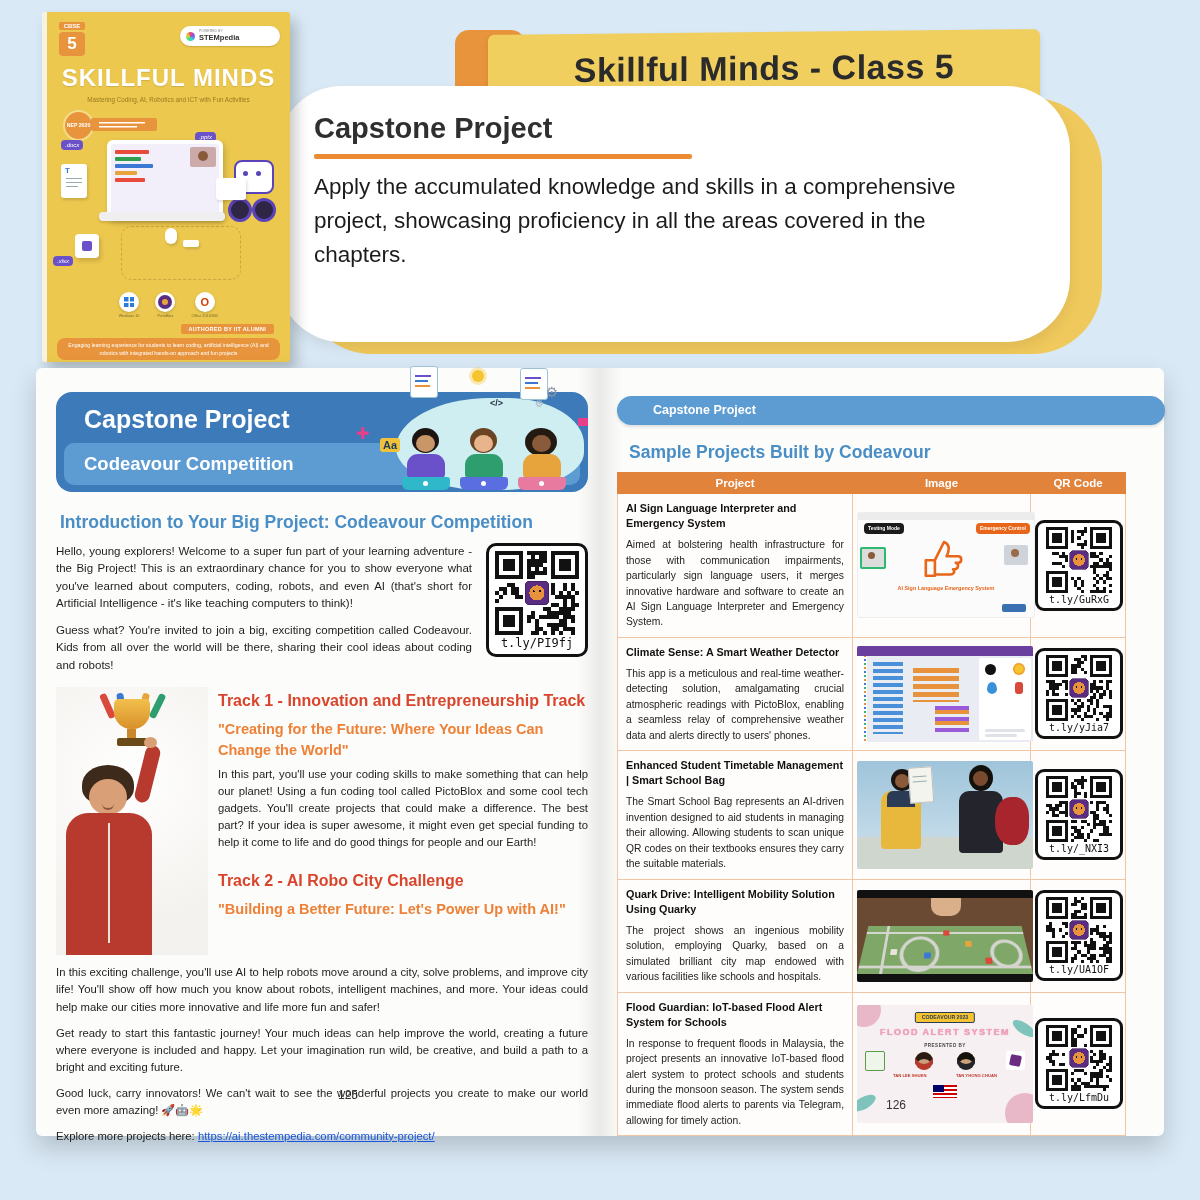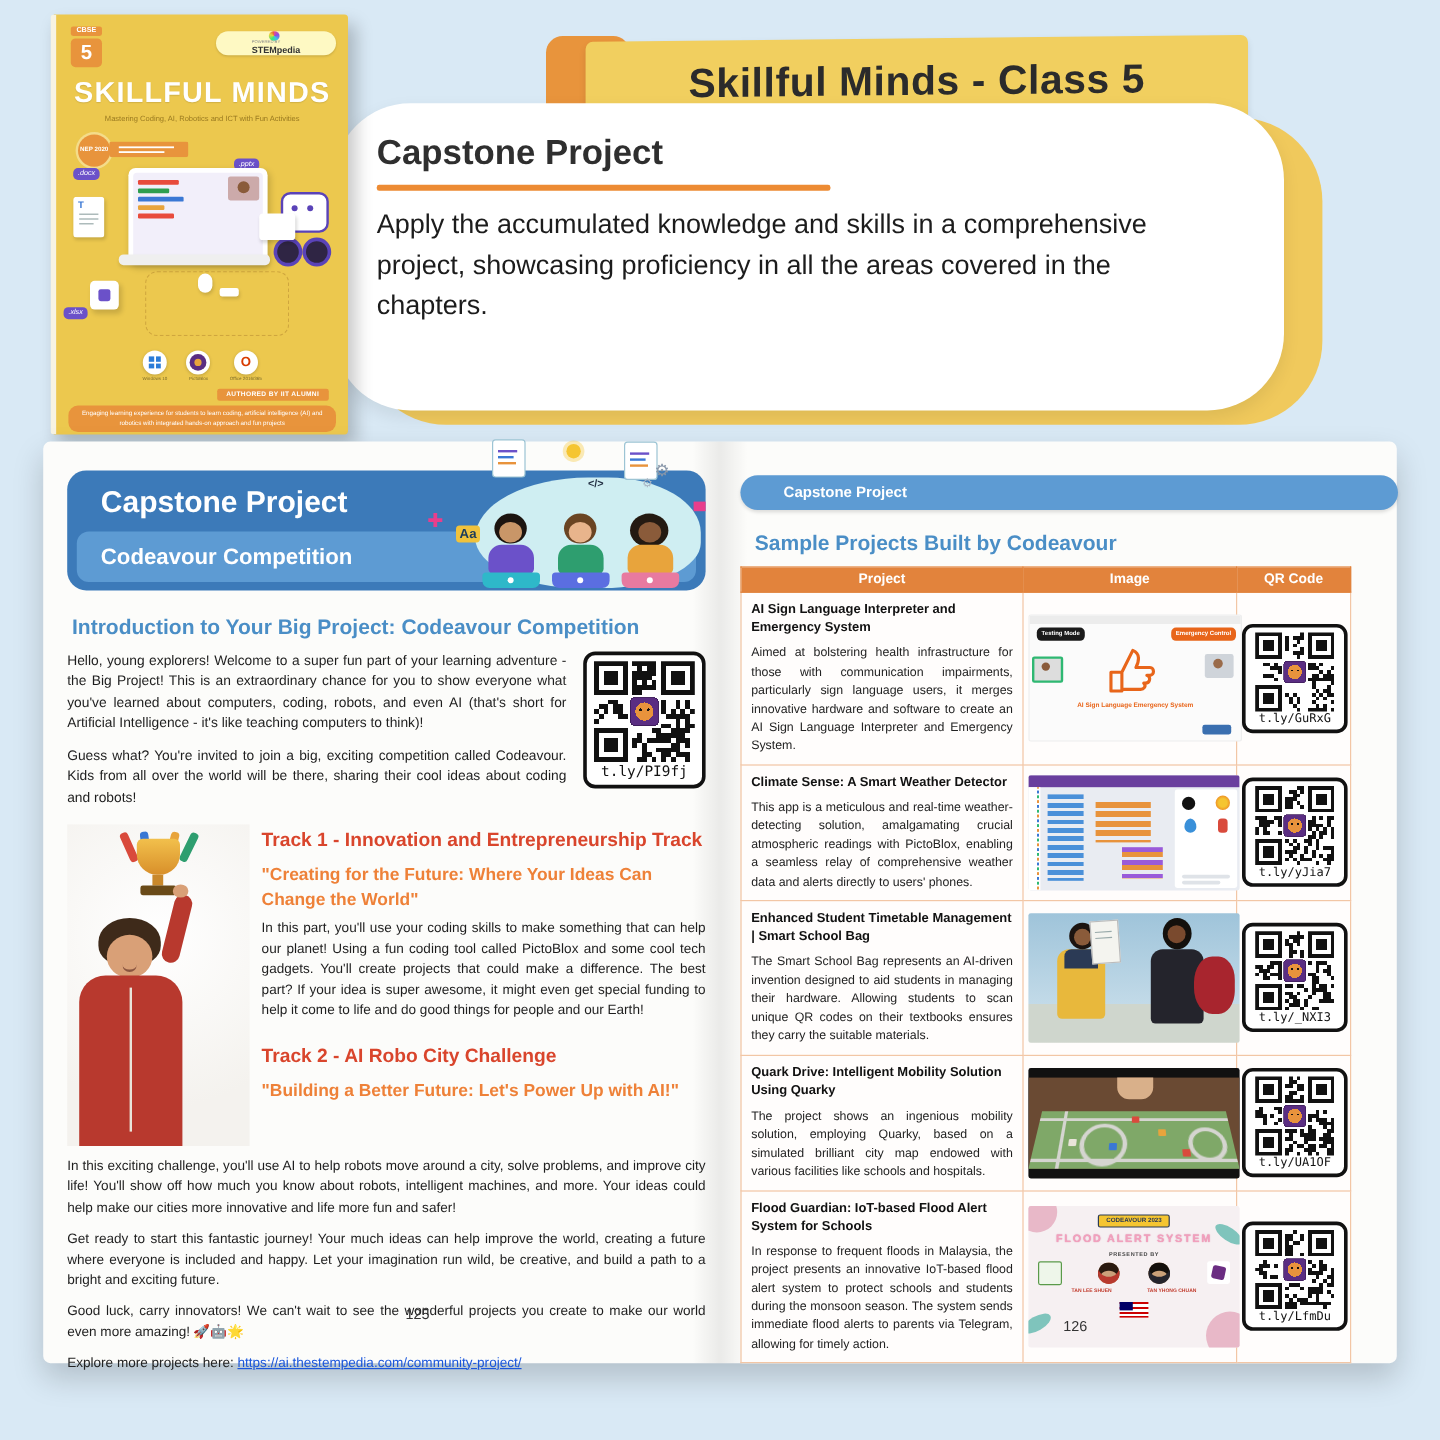--- a/index.html
+++ b/index.html
@@ -20,21 +20,21 @@
   .intro-card h1{position:absolute;left:36px;top:26px;margin:0;font-size:29px;color:#2f2f2f;}
   .intro-underline{position:absolute;left:36px;top:68px;width:378px;height:5px;background:#ed8b33;border-radius:2px;}
   .intro-card p{position:absolute;left:36px;top:84px;width:706px;margin:0;font-size:22.5px;line-height:1.5;color:#1c1c1c;}
 
   
   .cover{left:42px;top:12px;width:243px;height:350px;background:#ecc84e;border-radius:3px;
       border-left:5px solid #f7f3e2;box-shadow:6px 8px 14px rgba(0,0,0,.22);}
   .cv-cbse{left:12px;top:10px;width:26px;text-align:center;}
   .cv-cbse .t{background:#e8943c;color:#fff;font-size:6px;font-weight:bold;border-radius:2px;padding:1px 2px;}
   .cv-cbse .n{margin-top:2px;background:#e8943c;color:#fff;font-size:17px;font-weight:bold;border-radius:4px;height:24px;line-height:24px;}
-  .cv-pill{right:10px;top:14px;width:88px;height:20px;background:#fef9c3;border-radius:10px;display:flex;align-items:center;padding:0 6px;box-shadow:0 1px 2px rgba(0,0,0,.15);flex-direction:column;}
+  .cv-pill{right:10px;top:14px;width:88px;height:20px;background:#ffffff;border-radius:10px;display:flex;align-items:center;padding:0 6px;box-shadow:0 1px 2px rgba(0,0,0,.15);}
   .cv-pill .star{width:9px;height:9px;border-radius:50%;background:conic-gradient(#e84b8a,#8a4be8,#3cc4e8,#3ce87a,#e8d43c,#e84b3c);margin-right:4px;}
   .cv-pill .pb{font-size:3.5px;color:#888;line-height:1.1;}
   .cv-pill .nm{font-size:7.5px;font-weight:bold;color:#333;line-height:1.1;}
   .cv-title{left:0;right:0;top:52px;text-align:center;color:#fff;font-size:24px;font-weight:bold;letter-spacing:1px;text-shadow:0 1px 1px rgba(0,0,0,.12);}
   .cv-sub{left:0;right:0;top:84px;text-align:center;color:#9a7a20;font-size:6.3px;}
   .cv-nep{left:18px;top:100px;width:27px;height:27px;border-radius:50%;background:#e8943c;color:#fff;font-size:5.2px;font-weight:bold;display:grid;place-items:center;text-align:center;line-height:1.15;box-shadow:0 0 0 2px #f4dc8a;}
   .cv-ribbon{left:44px;top:106px;width:66px;height:13px;background:#e8943c;border-radius:2px;
       background-image:linear-gradient(#fff 0 0),linear-gradient(#fff 0 0);background-size:46px 1.5px,38px 1.5px;background-position:8px 4px,8px 8px;background-repeat:no-repeat;}
   .cv-bub{position:absolute;background:#6b51c9;color:#fff;font-size:6px;font-style:italic;border-radius:4px;padding:2px 4px;}
   .cv-doc{left:14px;top:152px;width:26px;height:34px;background:#fff;border-radius:3px;box-shadow:1px 2px 3px rgba(0,0,0,.15);
@@ -796,21 +796,21 @@
                       <circle cx="48.5" cy="50.5" r="1.4" fill="#111"></circle>
                       <circle cx="56.5" cy="50.5" r="1.4" fill="#111"></circle>
                     </svg></div>
             <div class="qr-label">t.ly/yJia7</div></div>
           </td>
         </tr>
 
         <tr>
           <td class="c1">
             <p class="pt-title">Enhanced Student Timetable Management | Smart School Bag</p>
-            <p class="pt-desc">The Smart School Bag represents an AI-driven invention designed to aid students in managing their hardware. Allowing students to scan unique QR codes on their textbooks ensures they carry the suitable materials.</p>
+            <p class="pt-desc">The Smart School Bag represents an AI-driven invention designed to aid students in managing their allowing. Allowing students to scan unique QR codes on their textbooks ensures they carry the suitable materials.</p>
           </td>
           <td class="c2">
             <div class="im im3">
               <span class="g1b"></span>
                   <span class="g1s"></span>
                   <span class="g1h"></span>
                   <span class="g1f"></span>
               <span class="book"></span>
               <span class="g2b"></span>
                   <span class="g2h"></span>

